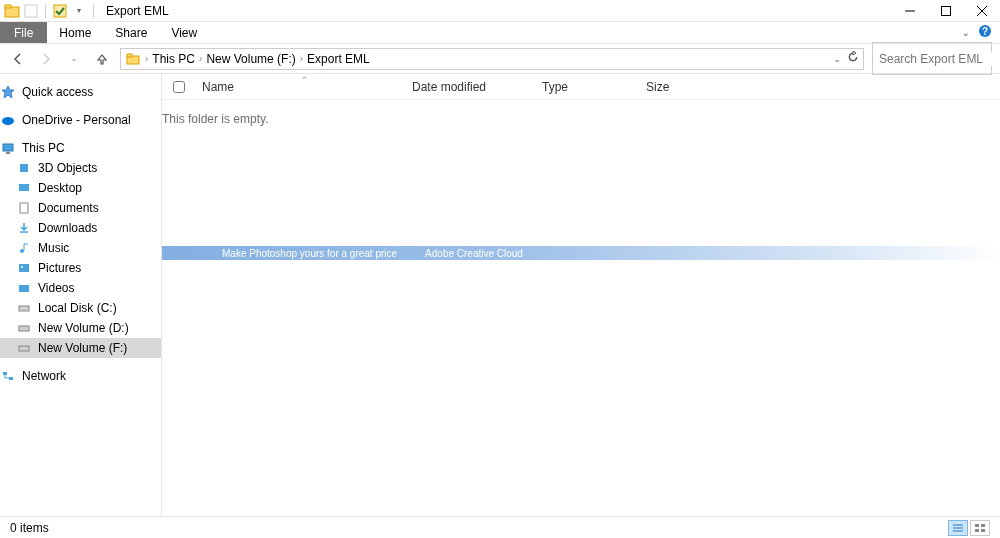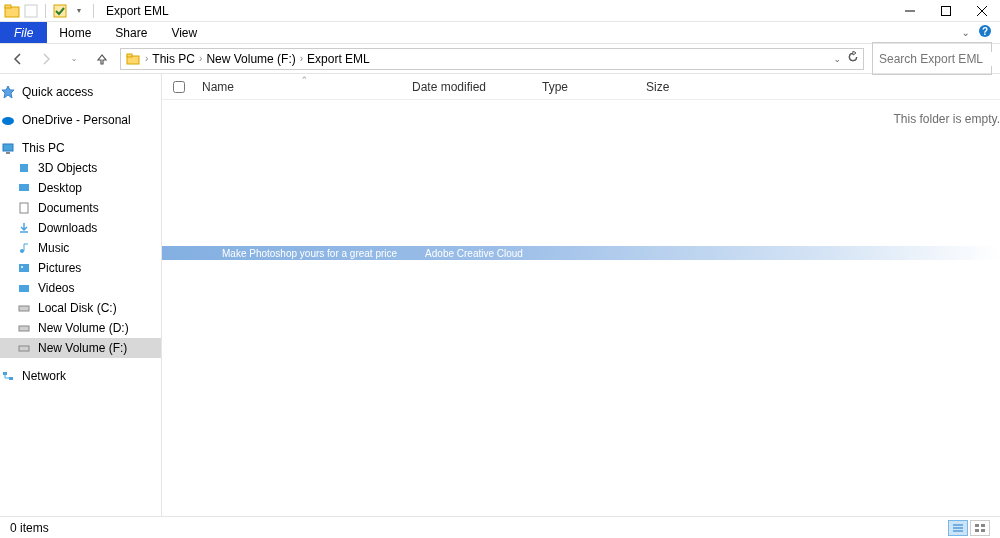--- a/index.html
+++ b/index.html
@@ -10,21 +10,21 @@
     .titlebar-left { display: flex; align-items: center; gap: 3px; padding-left: 4px; }
     .qat-icon { width: 16px; height: 16px; display: inline-flex; align-items: center; justify-content: center; }
     .qat-sep { width: 1px; height: 14px; background: #d0d0d0; margin: 0 3px; }
     .title-text { margin-left: 6px; font-size: 12px; }
     .titlebar-right { margin-left: auto; display: flex; }
     .win-btn { width: 36px; height: 22px; display: flex; align-items: center; justify-content: center; }
 
     
     .ribbon { height: 22px; display: flex; align-items: center; font-size: 12px; border-bottom: 1px solid #e5e5e5; }
     .ribbon-tab { padding: 0 12px; height: 100%; display: flex; align-items: center; cursor: pointer; }
-    .ribbon-tab.file { background: #1d4ed8; color: #fff; padding: 0 14px; font-style: italic; }
+    .ribbon-tab.file { background: #737373; color: #fff; padding: 0 14px; }
     .ribbon-right { margin-left: auto; display: flex; align-items: center; padding-right: 8px; gap: 8px; }
 
     
     .navbar { height: 30px; display: flex; align-items: center; padding: 0 8px; gap: 8px; border-bottom: 1px solid #e5e5e5; }
     .nav-btn { width: 20px; height: 20px; display: flex; align-items: center; justify-content: center; color: #606060; }
     .nav-btn.disabled { color: #c0c0c0; }
     .address { flex: 1; display: flex; align-items: center; height: 22px; border: 1px solid #ccc; padding: 0 4px; gap: 4px; }
     .bc-sep { color: #888; font-size: 10px; }
     .bc-seg { font-size: 12px; cursor: pointer; }
     .addr-right { margin-left: auto; display: flex; align-items: center; gap: 6px; color: #666; }
@@ -42,21 +42,21 @@
 
     .content { flex: 1; position: relative; }
     .col-headers { display: flex; height: 26px; align-items: center; border-bottom: 1px solid #eee; font-size: 12px; color: #333; }
     .col-chk { width: 34px; display: flex; justify-content: center; }
     .col { padding: 0 6px; border-right: 1px solid transparent; }
     .col.name { width: 210px; position: relative; }
     .col.date { width: 130px; }
     .col.type { width: 104px; }
     .col.size { width: 80px; }
     .sort-arrow { position: absolute; top: -5px; left: 50%; color: #999; font-size: 9px; }
-    .empty-msg { text-align: right; color: #6d6d6d; font-size: 12px; margin-top: 12px; }
+    .empty-msg { text-align: left; color: #6d6d6d; font-size: 12px; margin-top: 12px; }
 
     .banner { position: absolute; left: 0; right: 0; top: 172px; height: 14px; background: linear-gradient(90deg, #6ea2dd 0%, #8ab3e4 40%, #cfe0f4 80%, #fff 100%); color: #fff; font-size: 10px; display: flex; align-items: center; padding-left: 60px; gap: 28px; overflow: hidden; opacity: 0.85; }
     .banner span { white-space: nowrap; }
 
     
     .statusbar { height: 22px; display: flex; align-items: center; padding: 0 10px; font-size: 12px; border-top: 1px solid #e5e5e5; }
     .status-right { margin-left: auto; display: flex; gap: 2px; }
     .view-btn { width: 20px; height: 16px; border: 1px solid #ccc; display: flex; align-items: center; justify-content: center; }
     .view-btn.active { background: #cce4f7; border-color: #7ab6e8; }
 

